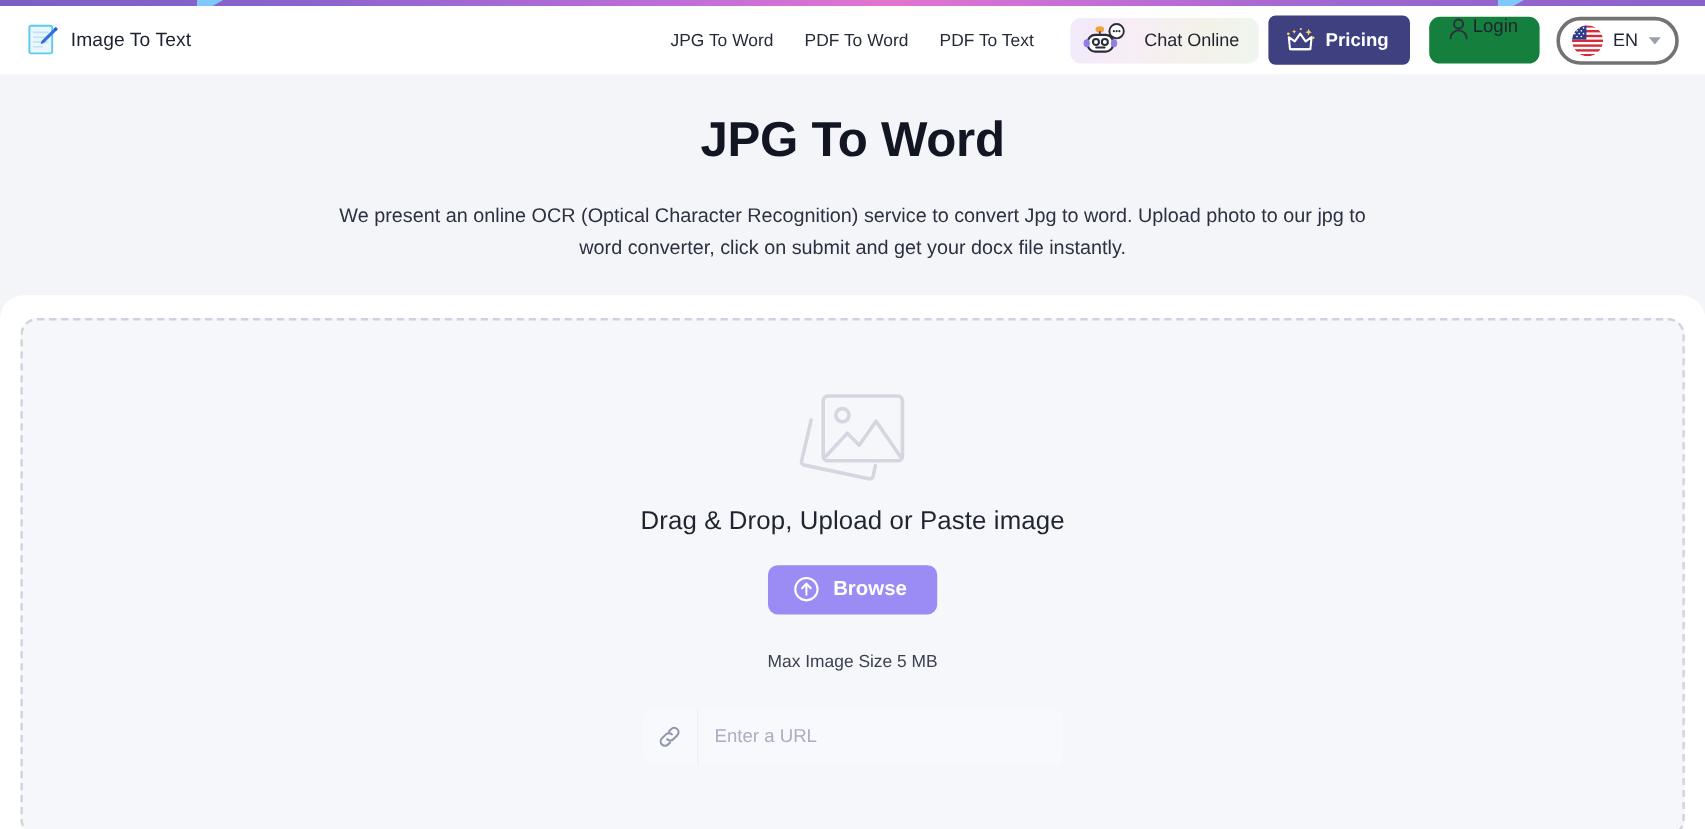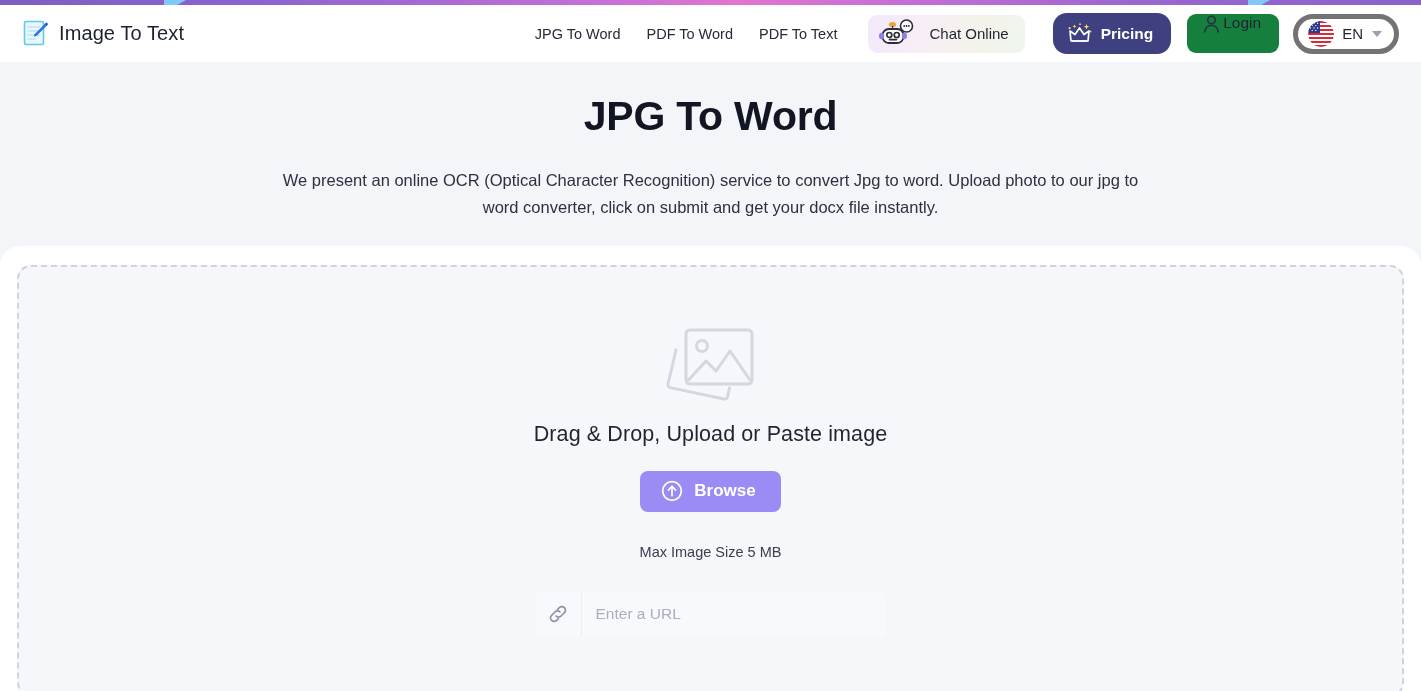--- a/index.html
+++ b/index.html
@@ -53,21 +53,21 @@
     position: relative;
   }
 
   .brand {
     display: flex;
     align-items: center;
     gap: 9px;
   }
   .brand-mark { width: 28px; height: 30px; display: block; }
   .brand-name {
-    font-size: 20px;
+    font-size: 16px;
     color: #1b2130;
     letter-spacing: .1px;
     white-space: nowrap;
   }
 
   .nav {
     display: flex;
     align-items: center;
     gap: 0;
     margin-left: auto;
@@ -102,22 +102,22 @@
     font-weight: 500;
   }
 
   
   .pricing-btn {
     display: flex;
     align-items: center;
     gap: 8px;
     height: 41px;
     padding: 0 18px 0 14px;
-    margin-left: 28px;
-    border-radius: 14px;
+    margin-left: 8px;
+    border-radius: 6px;
     background: #3e4080;
     cursor: pointer;
     white-space: nowrap;
   }
   .pricing-btn .label {
     font-size: 15.5px;
     color: #ffffff;
     font-weight: 600;
   }
 
@@ -140,21 +140,21 @@
   }
 
   
   .lang-btn {
     display: flex;
     align-items: center;
     gap: 8px;
     height: 40px;
     padding: 0 12px 0 10px;
     margin-left: 14px;
-    border: 5px solid #737373;
+    border: 3px solid #737373;
     border-radius: 21px;
     background: #fff;
     cursor: pointer;
     white-space: nowrap;
   }
   .lang-btn .label {
     font-size: 15px;
     color: #1f2430;
   }
   .flag {

